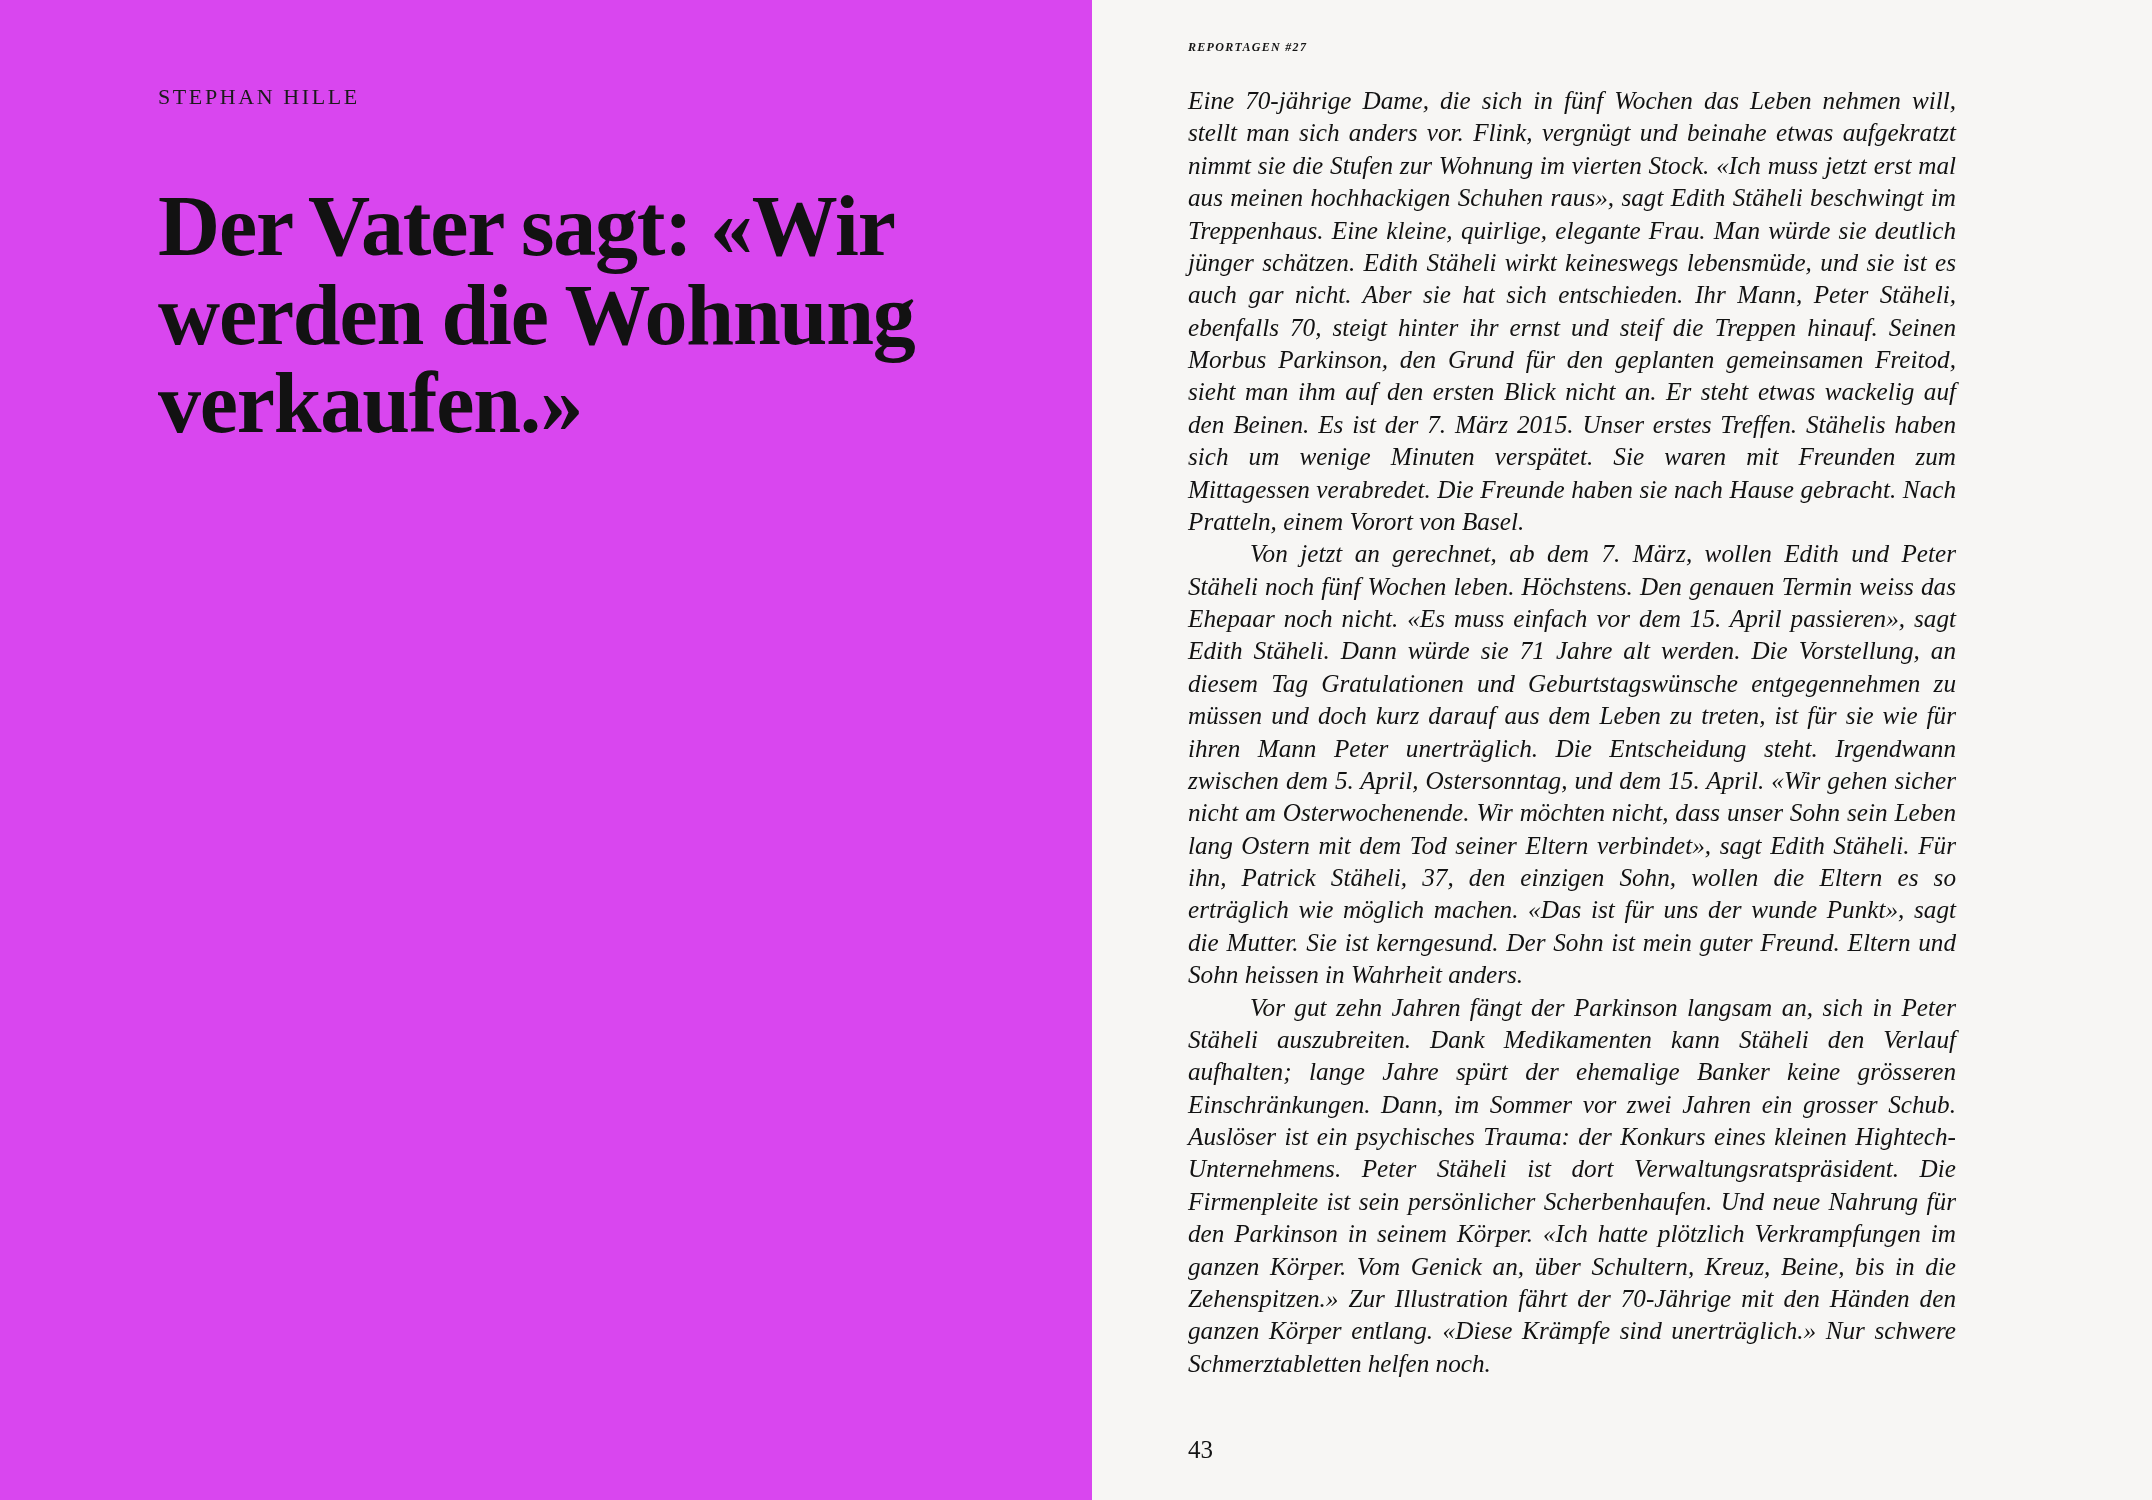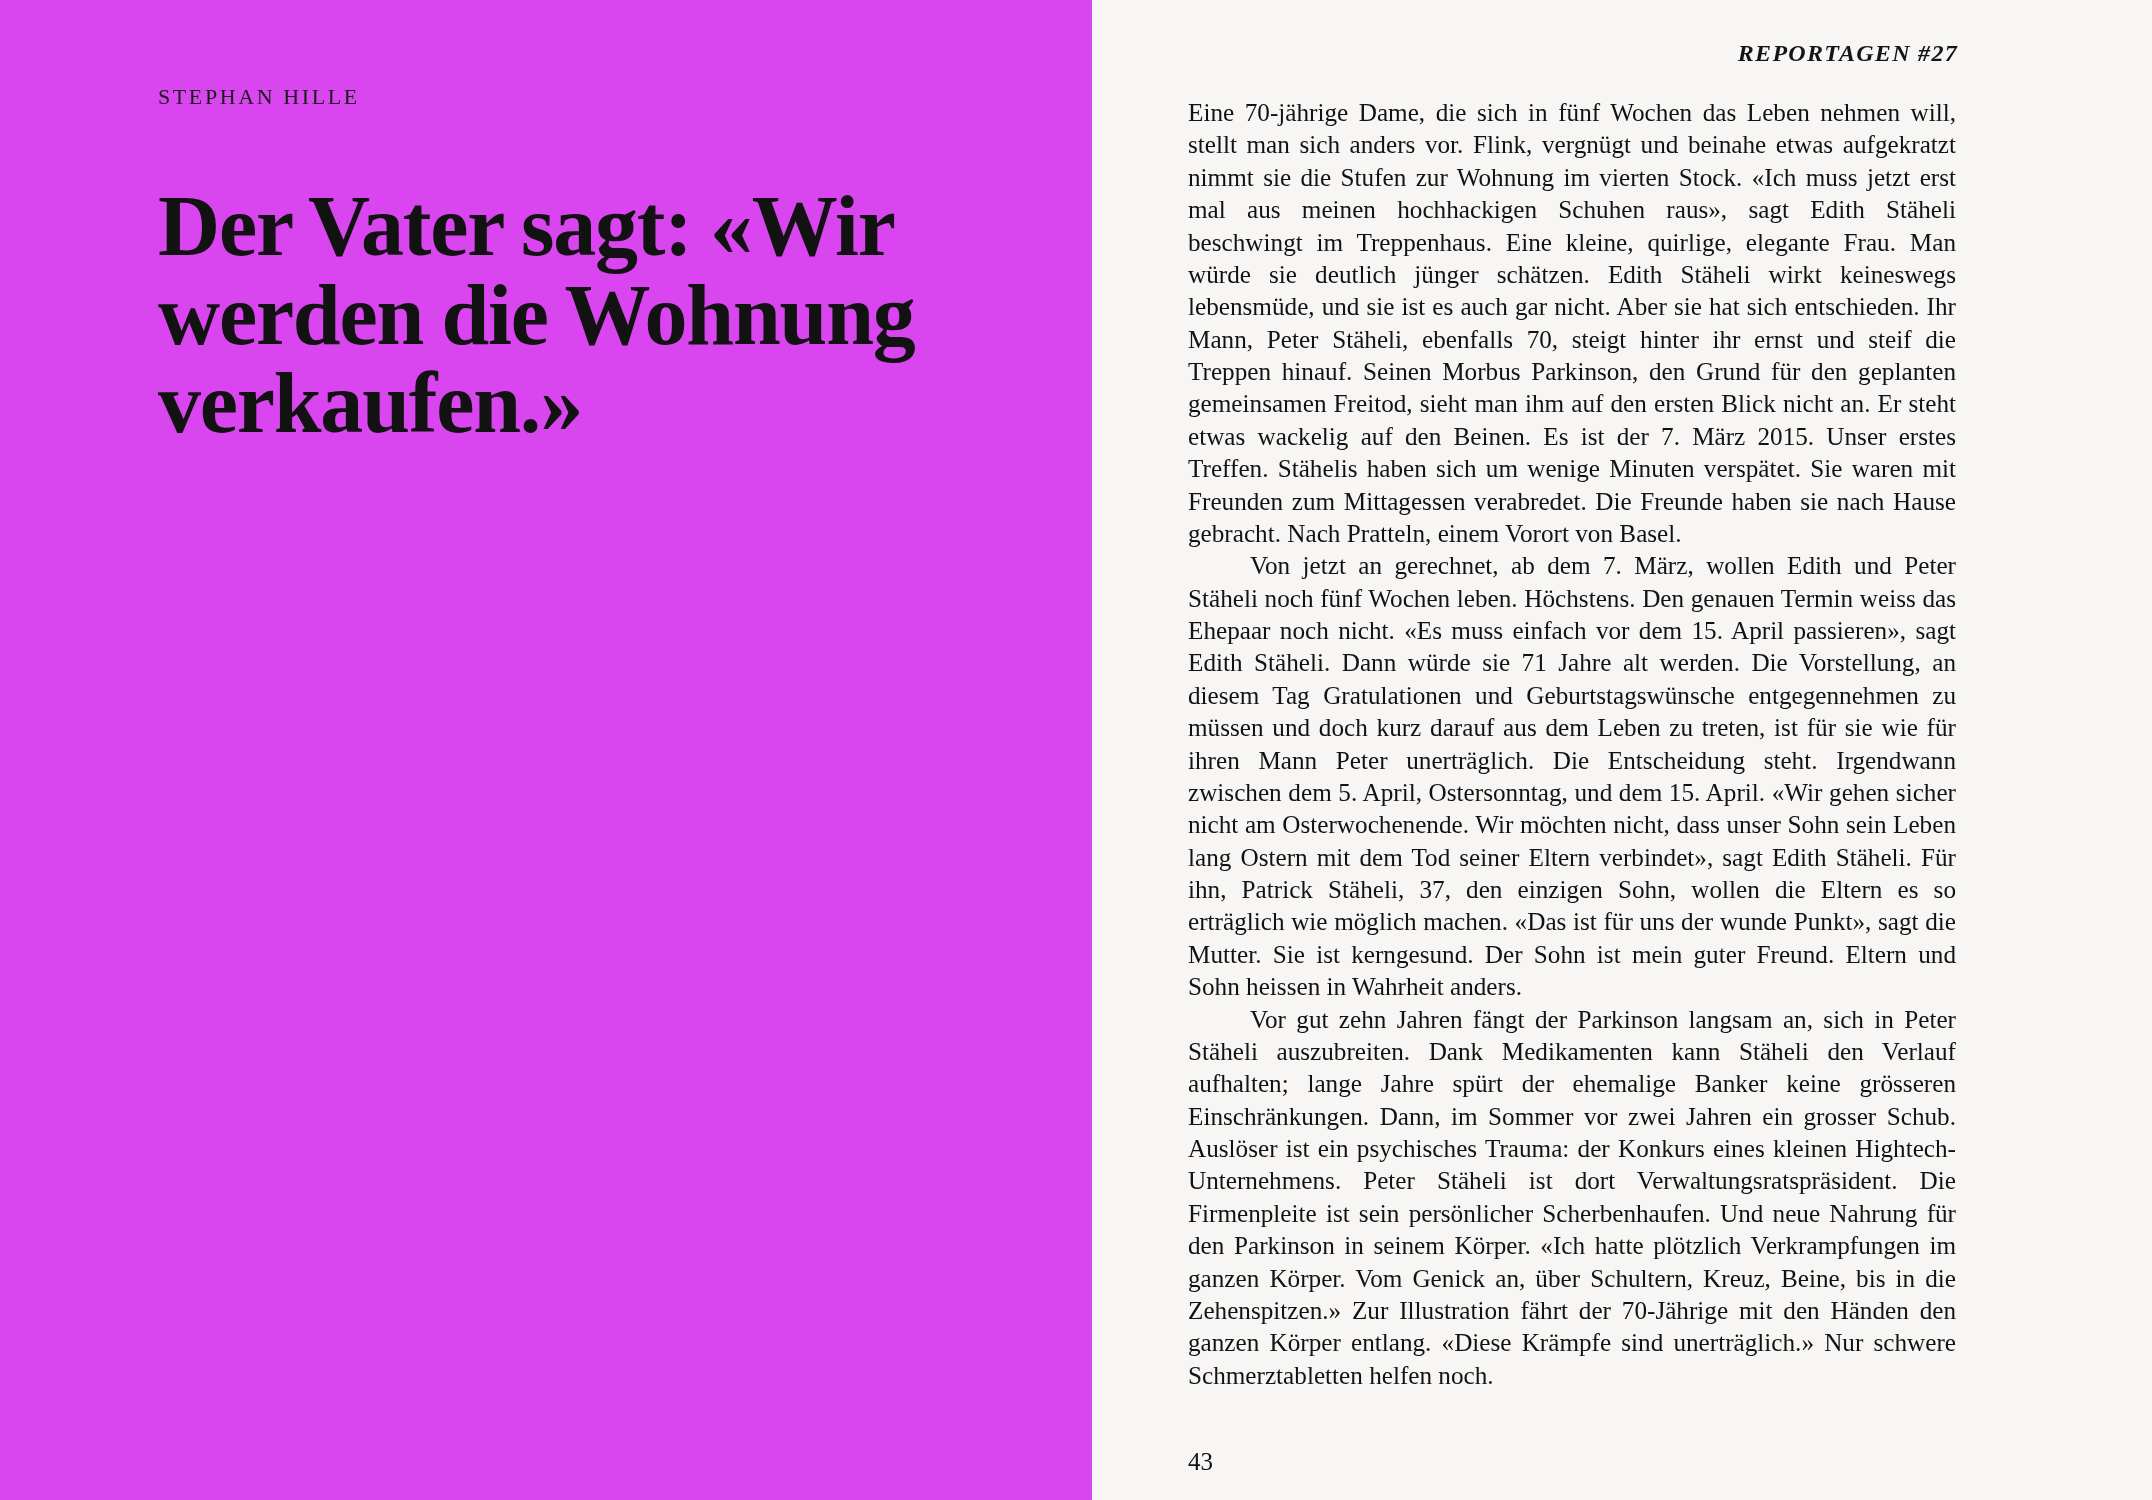--- a/index.html
+++ b/index.html
@@ -83,42 +83,43 @@
   .page-right .inner {
     position: absolute;
     left: -12px;
     top: 40px;
     width: 1000px;
   }
   .running-head {
     font-family: "Liberation Serif", serif;
     font-style: italic;
     font-weight: 700;
-    font-size: 24px;
+    font-size: 12px;
     letter-spacing: 1.3px;
     color: #151515;
-    text-align: right;
+    text-align: left;
     width: 770px;
     margin: 0 0 30px 0;
     padding-left: 0;
   }
   .column {
     width: 768px;
     margin-left: 0;
     font-family: "Liberation Serif", serif;
     font-size: 25.2px;
     line-height: 1.285;
     color: #121212;
     text-align: justify;
     text-justify: inter-word;
     hyphens: manual;
   }
   .column p {
     margin: 0;
     text-indent: 0;
+    font-style: italic;
   }
   .column p + p {
     text-indent: 62px;
   }
   .folio {
     font-family: "Liberation Serif", serif;
     font-size: 25px;
     color: #141414;
     width: 770px;
     margin-top: 56px;

